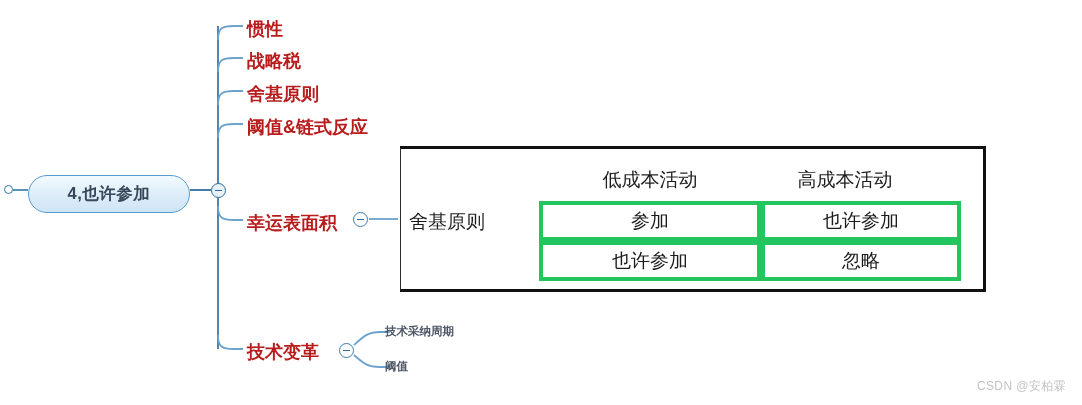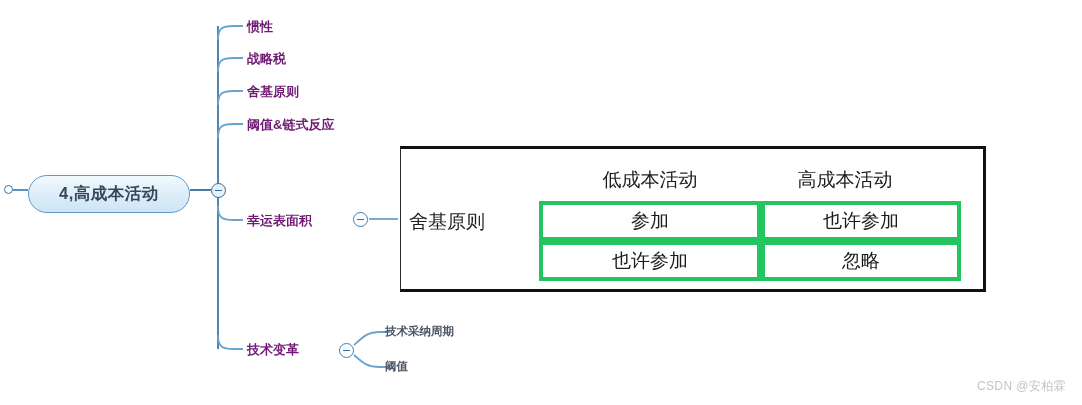--- a/index.html
+++ b/index.html
@@ -50,23 +50,23 @@
     font-size: 16.5px;
     font-weight: bold;
     color: #37475a;
     letter-spacing: 0.5px;
     white-space: nowrap;
   }
 
   
   .branch-label {
     position: absolute;
-    font-size: 13px;
+    font-size: 18px;
     font-weight: bold;
-    color: #701a75;
+    color: #b91c1c;
     white-space: nowrap;
     line-height: 1;
   }
   .leaf-label {
     position: absolute;
     font-size: 11.5px;
     font-weight: bold;
     color: #4b5563;
     white-space: nowrap;
     line-height: 1;
@@ -193,21 +193,21 @@
 
     <path d="M369,219 L398,219" stroke="#6ba3cc" stroke-width="1.8" fill="none"></path>
 
     <path d="M354,345 C364,336 368,332 380,332 L390,332" stroke="#6ba3cc" stroke-width="1.8" fill="none"></path>
     <path d="M354,355 C364,364 368,367 380,367 L390,367" stroke="#6ba3cc" stroke-width="1.8" fill="none"></path>
   </svg>
 
   <div class="end-dot" style="left:4px; top:185px;"></div>
 
   <div class="root-node">
-    <span class="root-label">4,高成本活动</span>
+    <span class="root-label">4,也许参加</span>
   </div>
 
   <div class="toggle toggle-root" style="left:211px; top:183px;"></div>
 
   <div class="branch-label" style="left:247px; top:20px;">惯性</div>
   <div class="branch-label" style="left:247px; top:52px;">战略税</div>
   <div class="branch-label" style="left:247px; top:85px;">舍基原则</div>
   <div class="branch-label" style="left:247px; top:118px;">阈值&amp;链式反应</div>
   <div class="branch-label" style="left:247px; top:214px;">幸运表面积</div>
   <div class="branch-label" style="left:247px; top:343px;">技术变革</div>

